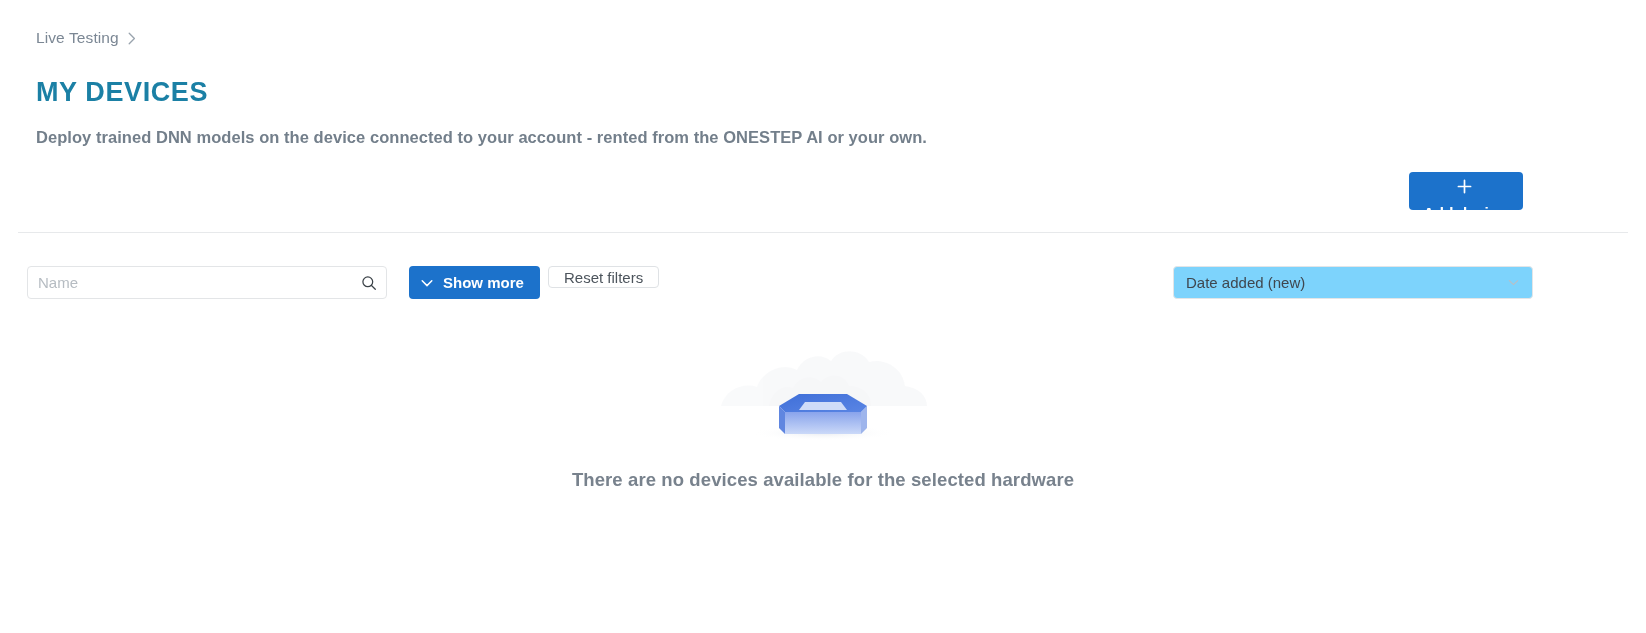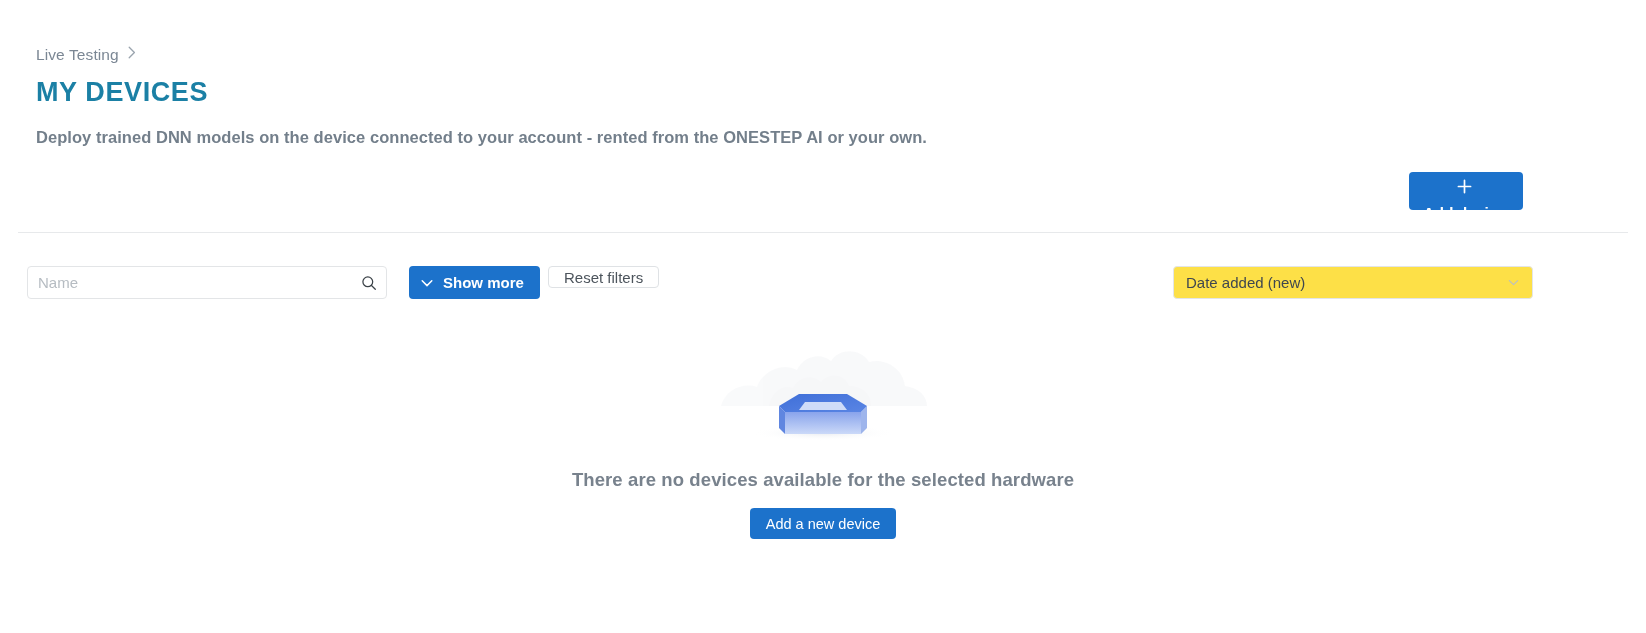--- a/index.html
+++ b/index.html
@@ -13,23 +13,23 @@
     font-family: "Liberation Sans", sans-serif;
     color: #5a6570;
     overflow: hidden;
     position: relative;
   }
 
   
   .breadcrumb {
     position: absolute;
     left: 36px;
-    top: 46px;
-    display: flex;
-    align-items: flex-start;
+    top: 29px;
+    display: flex;
+    align-items: center;
     gap: 9px;
     font-size: 15.5px;
     color: #7b8794;
     letter-spacing: .1px;
   }
   .breadcrumb .crumb-link {
     color: #7b8794;
     text-decoration: none;
   }
   .breadcrumb .crumb-sep {
@@ -195,21 +195,21 @@
   }
 
   .sort-select {
     position: absolute;
     left: 1173px;
     top: 0;
     width: 360px;
     height: 33px;
     border: 1px solid #e3e5e7;
     border-radius: 4px;
-    background: #fde047;
+    background: #7dd3fc;
     box-sizing: border-box;
     display: flex;
     align-items: center;
     cursor: pointer;
   }
   .sort-select .sort-value {
     font-size: 15px;
     color: #3f474f;
     padding-left: 12px;
     flex: 1;
@@ -357,17 +357,14 @@
 
       <path d="M86 80 L92 72 L128 72 L134 80 Z" fill="#cfdcf8"></path>
 
       <path d="M66 76 L72 82 L72 104 L66 98 Z" fill="#4f79dd" opacity="0.9"></path>
       <path d="M154 76 L148 82 L148 104 L154 98 Z" fill="#4f79dd" opacity="0.55"></path>
     </svg>
   </div>
 
   <div class="empty-message">There are no devices available for the selected hardware</div>
 
-  <button class="btn btn-primary btn-add-new-device">
-    <span>Add a new device</span>
-  </button>
 
 </div>
 
 </body></html>

